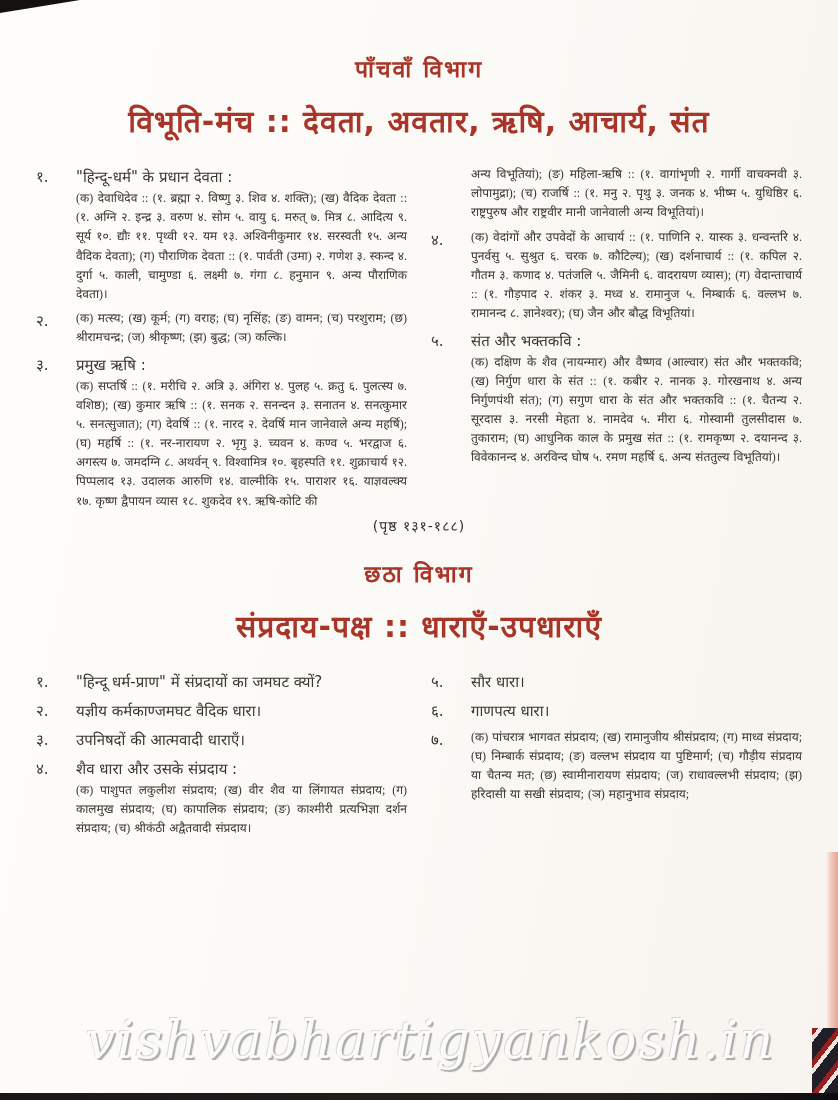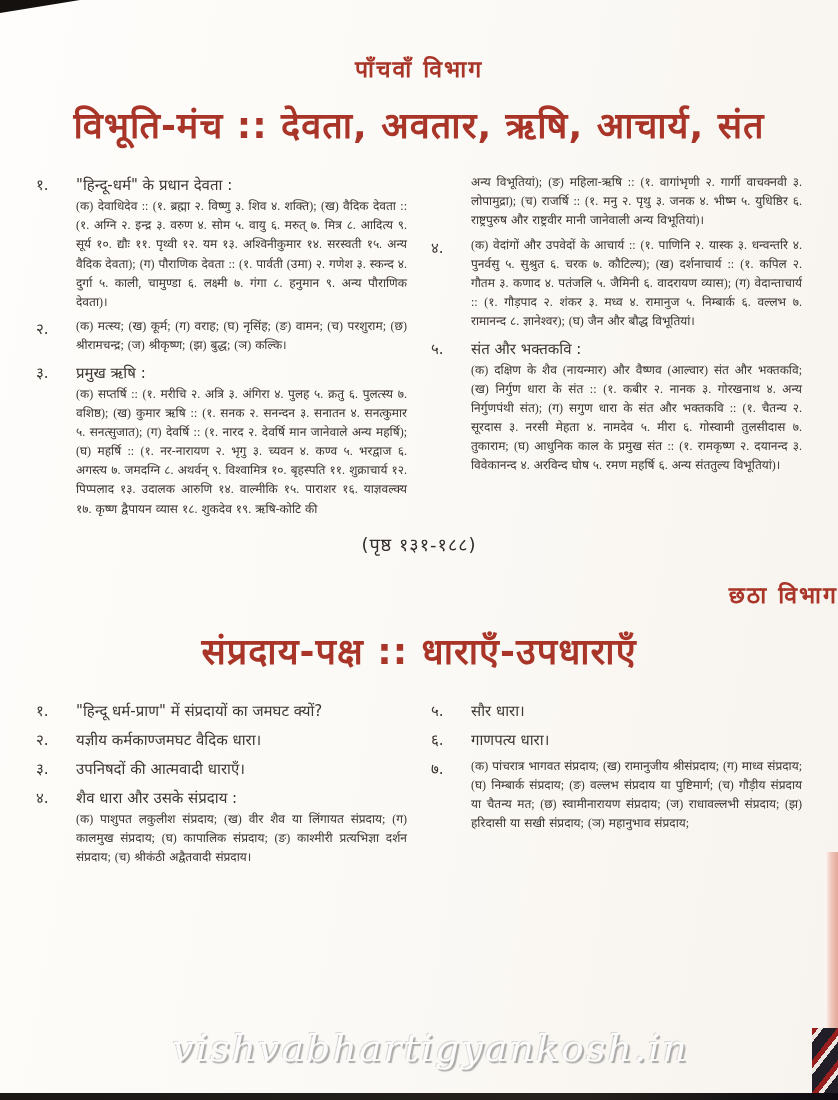--- a/index.html
+++ b/index.html
@@ -15,21 +15,21 @@
     background:linear-gradient(100deg,#fefdfb 0%,#fbf9f5 55%,#f7f3ee 100%);
   }
   .center { text-align:center; }
   .kicker {
     margin-top:52px;
     font-size:23px; font-weight:bold; letter-spacing:2px;
     color:var(--red);
   }
   .big-title {
     margin-top:16px;
-    font-size:36px; font-weight:bold; letter-spacing:1px;
+    font-size:30px; font-weight:bold; letter-spacing:1px;
     color:var(--red);
     text-align:center;
   }
   .cols {
     display:flex; gap:24px;
     padding:0 36px; margin-top:24px;
   }
   .col { flex:1 1 0; min-width:0; }
   .item { display:flex; margin-bottom:5px; }
   .num {
@@ -39,28 +39,28 @@
   .itext { flex:1 1 auto; min-width:0; }
   .ihead { display:block; font-size:15px; line-height:1.6; }
   .ihead:empty { display:none; }
   .ibody {
     font-size:12px; line-height:1.6; text-align:justify;
     word-spacing:1px;
     font-family:Liberation Serif, serif;
   }
   .ibody:empty { display:none; }
   .page-ref {
-    margin-top:8px; font-size:18px; color:#332e2a; letter-spacing:1px;
-  }
-  .kicker2 { margin-top:22px;text-align:right; }
+    margin-top:0; font-size:14px; color:#332e2a; letter-spacing:1px;
+  }
+  .kicker2 { margin-top:22px; }
   .watermark {
     position:absolute; left:0; right:0; bottom:30px;
     text-align:center;
     font-family:"DejaVu Serif","Liberation Serif",serif;
-    font-style:italic; font-size:38px; letter-spacing:2px;
+    font-style:italic; font-size:52px; letter-spacing:2px;
     color:rgba(255,255,255,0.94);
     text-shadow:2px 2px 1px rgba(110,110,110,0.55), -1px -1px 0 rgba(170,170,170,0.4);
     margin-left:23px;
   }
   
   .corner-tl {
     position:absolute; top:0; left:0; width:80px; height:13px;
     background:#15110e;
     clip-path:polygon(0 0, 100% 0, 52% 48%, 0 100%);
   }

